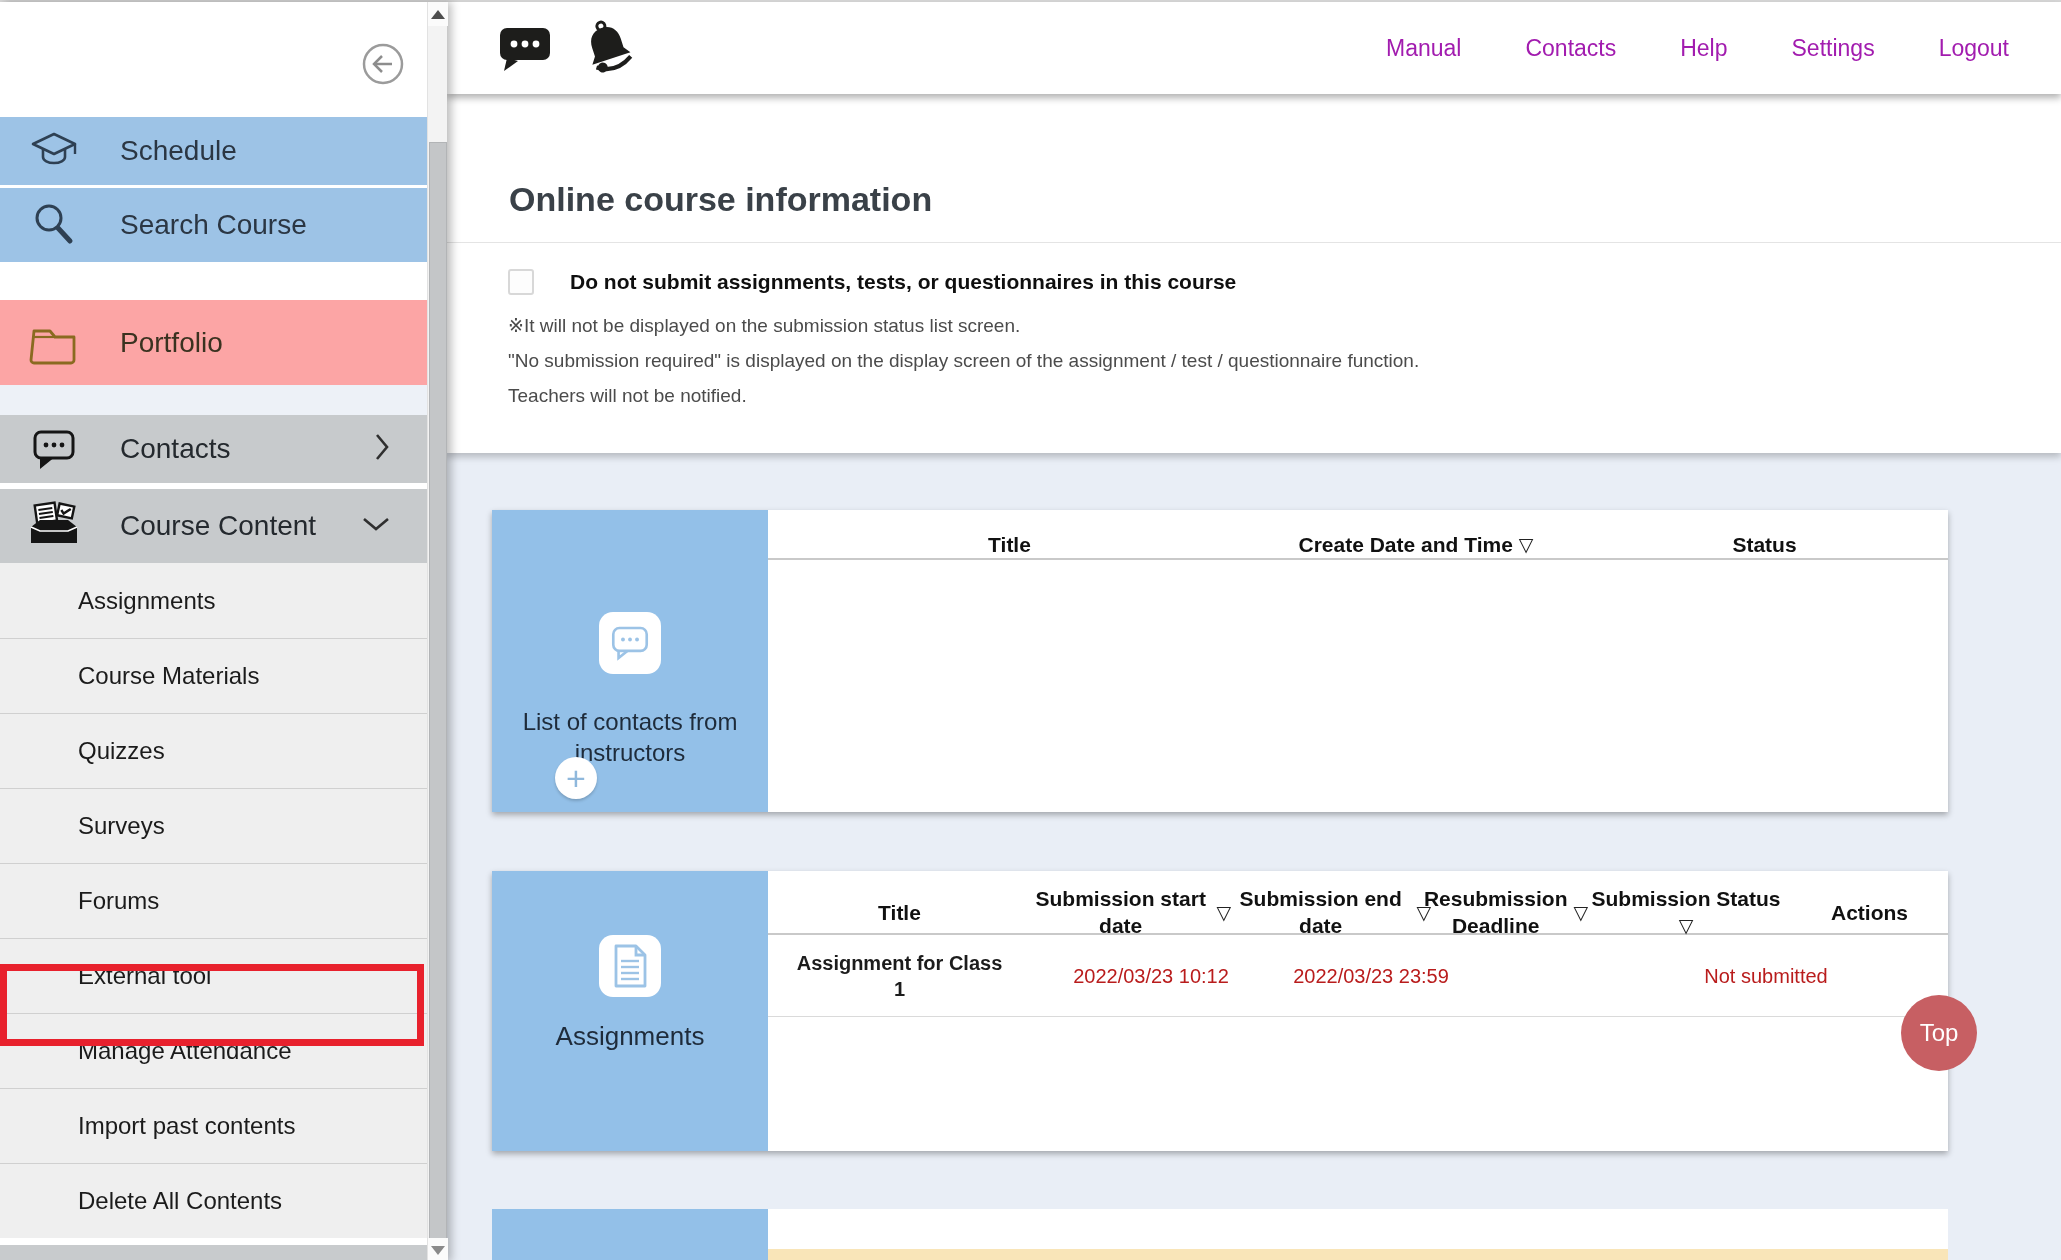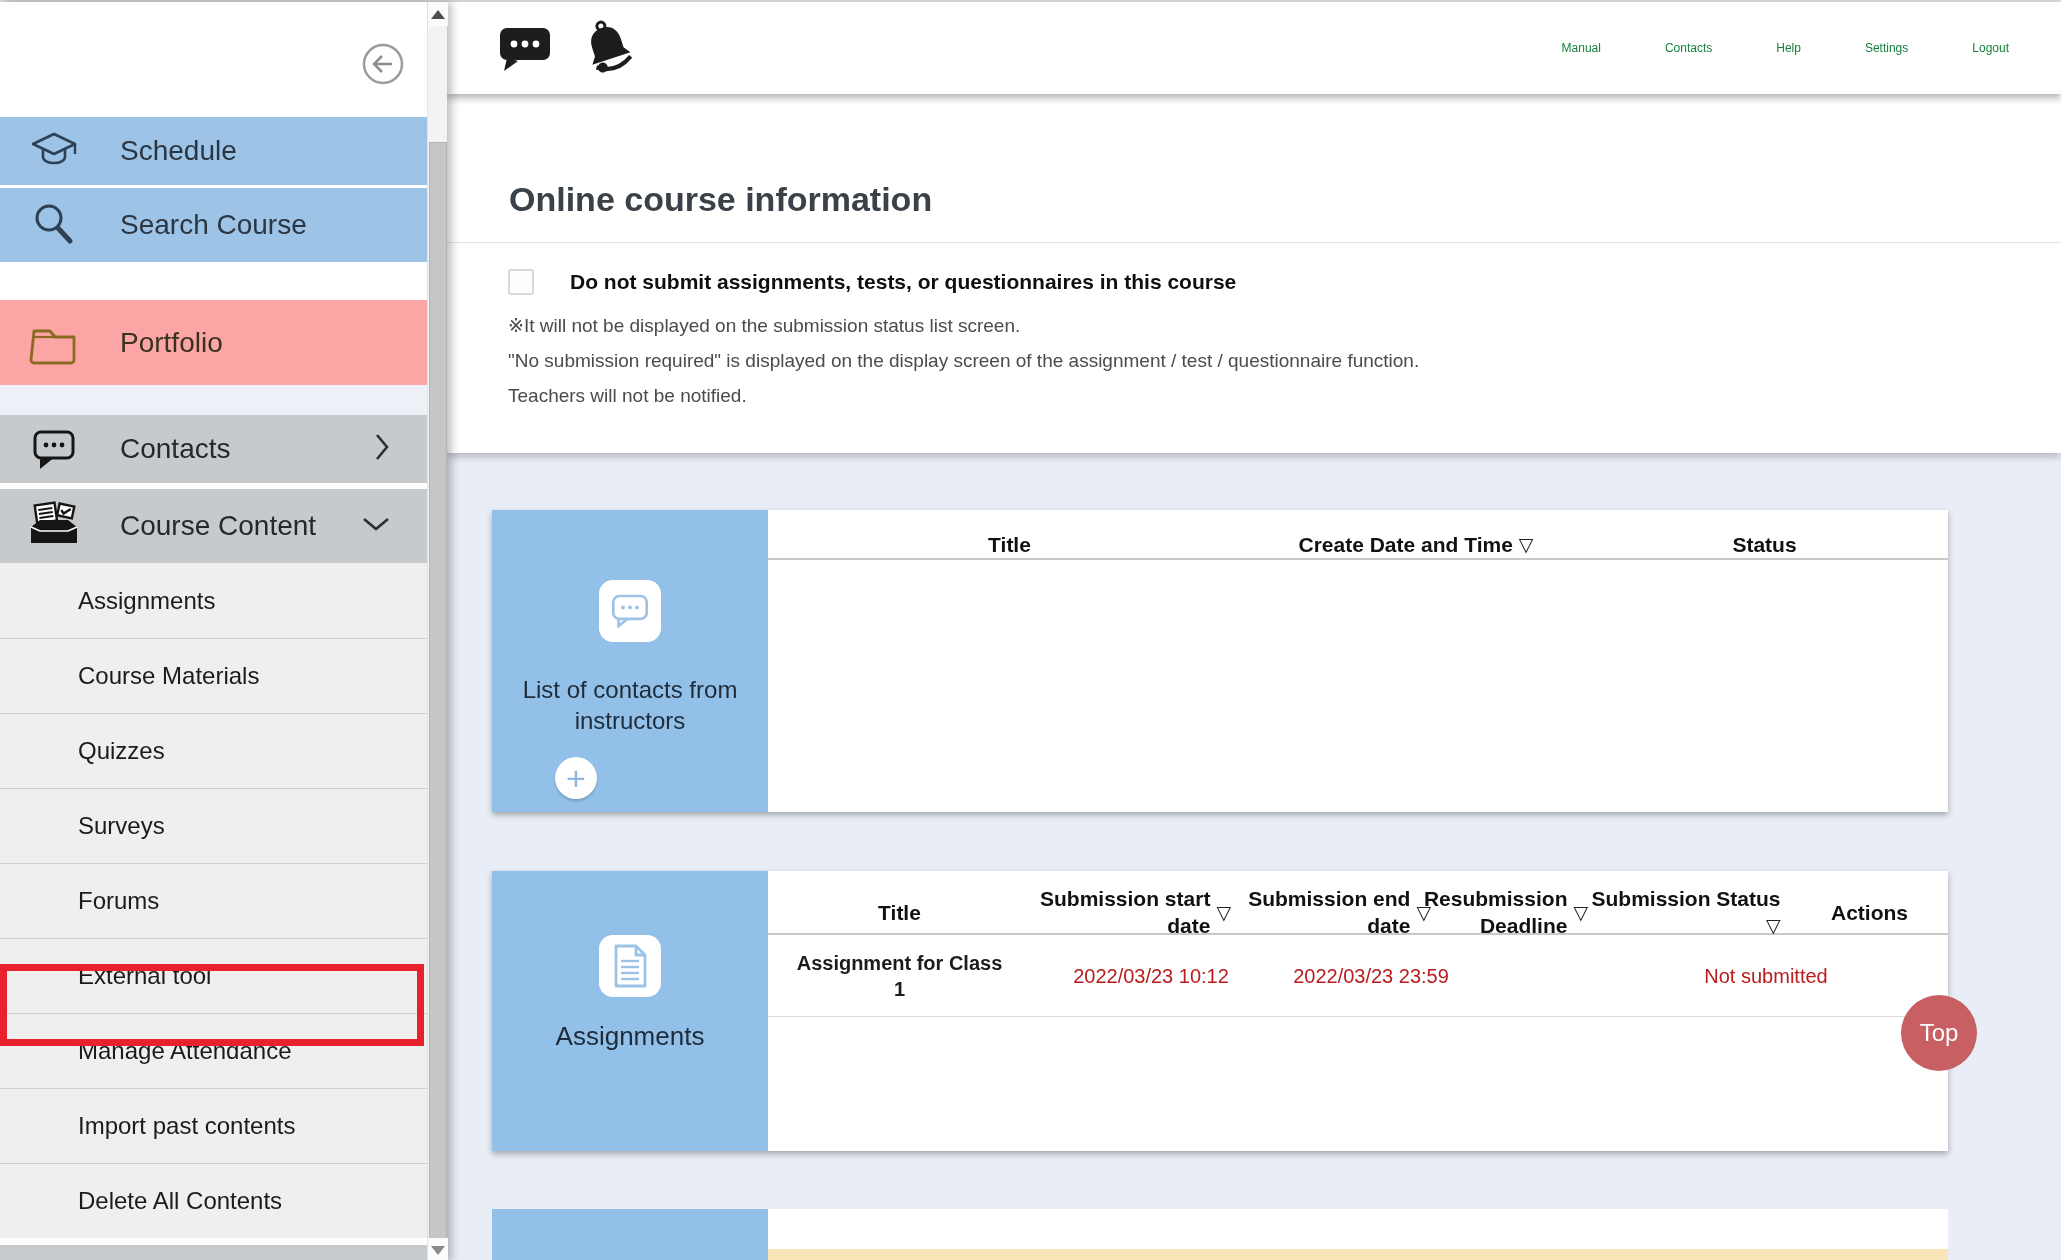--- a/index.html
+++ b/index.html
@@ -49,21 +49,21 @@
   .sb-scroll-thumb { position:absolute; left:1px; top:140px; width:18px; height:1104px;
     background:#c4c6c8; border:1px solid #b2b4b6; }
 
   
   .main { position:absolute; left:447px; top:0; width:1614px; height:1260px; }
   .topbar { position:relative; width:100%; height:92px; background:#fff;
     box-shadow:0 4px 7px rgba(0,0,0,.3); z-index:20; }
   .topbar-icons { position:absolute; left:48px; top:0; height:92px; display:flex; align-items:center; gap:22px; }
   .icon-btn { background:transparent; border:none; cursor:pointer; display:flex; }
   .topbar-links { position:absolute; right:52px; top:0; height:92px; display:flex; align-items:center; gap:64px; }
-  .topbar-links a { font-size:12px; color:#15803d; text-decoration:none; cursor:pointer; }
+  .topbar-links a { font-size:23px; color:#a21caf; text-decoration:none; cursor:pointer; }
 
   .content { position:absolute; left:0; top:92px; width:1614px; height:1168px; background:#e9eef6; }
 
   .info-card { position:absolute; left:0; top:0; width:1614px; height:359px; background:#fff;
     box-shadow:0 4px 7px rgba(0,0,0,.22); }
   .page-title { position:absolute; left:62px; top:86px; font-size:34px; font-weight:bold; color:#3a4148; }
   .info-divider { position:absolute; left:0; top:148px; width:100%; border-top:1px solid #e4e4e4; }
   .checkbox-row { position:absolute; left:61px; top:168px; height:40px; display:flex; align-items:center;justify-content:center; }
   .checkbox { width:26px; height:26px; border:2px solid #d8d8d8; border-radius:3px; background:#fdfdfd; cursor:pointer; }
   .checkbox-label { margin-left:36px; font-size:21px; font-weight:600; color:#0f0f0f; }
@@ -72,33 +72,33 @@
 
   
   .panel { position:absolute; left:45px; width:1456px; background:#fff; display:flex;
     box-shadow:0 3px 6px rgba(0,0,0,.3); }
   .panel-side { width:276px; background:#93c0e8; display:flex; flex-direction:column; align-items:center; position:relative; }
   .icon-card { width:62px; height:62px; background:#fff; border-radius:14px;
     display:flex; align-items:center; justify-content:center; }
   .panel-label { font-size:24px; line-height:31px; color:#1e2b3a; text-align:center; width:232px; }
   .panel-table { flex:1; display:flex; flex-direction:column; }
   .thead { display:flex; border-bottom:2px solid #c9c9c9; }
-  .th { display:flex; align-items:center; justify-content:center; text-align:right;
+  .th { display:flex; align-items:center; justify-content:center; text-align:center;
     font-size:21px; font-weight:bold; color:#111; line-height:27px;margin-top:20px; }
   .th .hwrap { display:inline; }
   .sort { font-size:19px; font-weight:normal; color:#222; margin-left:6px; cursor:pointer; }
   .sort-newline .hwrap { display:block; }
   .sort-newline .sort { display:block; margin:0 auto; }
   .trow { display:flex; border-bottom:1px solid #dadada; }
   .td { display:flex; align-items:center; justify-content:center; text-align:center;
     font-size:20px; color:#b91c1c; line-height:26px; }
 
   
   .contacts-panel { top:416px; height:302px; }
-  .contacts-panel .panel-side { padding-top:70px; }
+  .contacts-panel .panel-side { padding-top:102px; }
   .contacts-panel .panel-label { margin-top:32px; }
   .contacts-panel .thead { height:50px; }
   .add-btn { position:absolute; left:63px; top:247px; width:42px; height:42px; border-radius:50%;
     background:#fff; border:none; color:#8fb8dc; font-size:34px; line-height:38px; cursor:pointer;
     box-shadow:0 2px 3px rgba(0,0,0,.18); }
   .c-col-title { width:483px; } .c-col-date { width:330px; } .c-col-status { flex:1; }
 
   
   .assignments-panel { top:777px; height:280px; }
   .assignments-panel .panel-side { padding-top:64px; }

